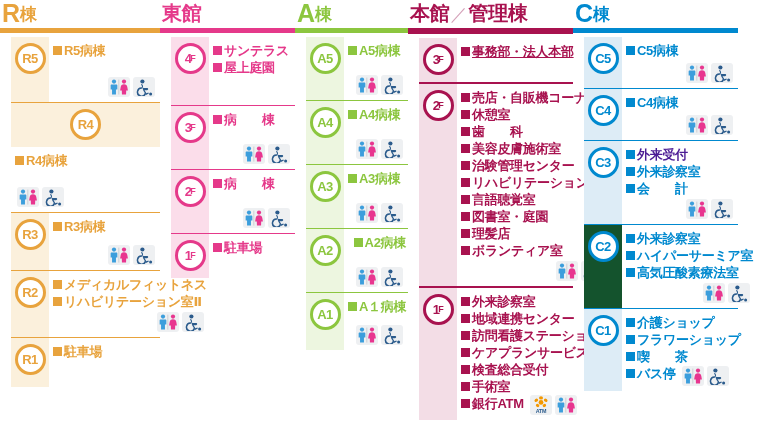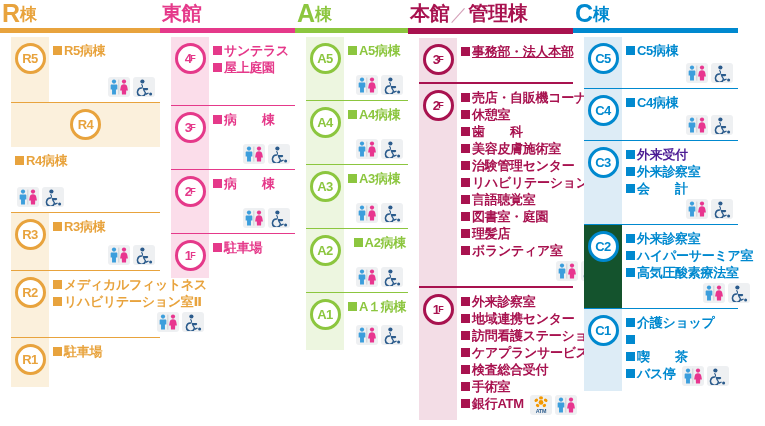--- a/index.html
+++ b/index.html
@@ -894,21 +894,21 @@
           </div>
         </div>
         <div class="floor-row" style="border-top-color: rgb(0, 137, 207);">
           <div class="badge-strip" style="background: rgb(221, 236, 246);">
             <div class="badge" style="border-color: rgb(0, 137, 207); color: rgb(0, 137, 207);">
               <span>C1</span>
             </div>
           </div>
           <div class="entries">
             <div class="entry" style="color: rgb(0, 137, 207);"><span class="sq" style="background: rgb(0, 137, 207);"></span><span>介護ショップ</span></div>
-            <div class="entry" style="color: rgb(0, 137, 207);"><span class="sq" style="background: rgb(0, 137, 207);"></span></div>
+            <div class="entry" style="color: rgb(0, 137, 207);"><span class="sq" style="background: rgb(0, 137, 207);"></span><span>フラワーショップ</span></div>
             <div class="entry" style="color: rgb(0, 137, 207);"><span class="sq" style="background: rgb(0, 137, 207);"></span><span>喫　　茶</span></div>
             <div class="entry" style="color: rgb(0, 137, 207);"><span class="sq" style="background: rgb(0, 137, 207);"></span><span>バス停</span><span class="icons inline">
                 <span class="ic">
                   <svg width="20" height="16" viewBox="0 0 20 16">
                     <g fill="#3C9EDC">
                       <circle cx="5" cy="2.6" r="2.1"></circle>
                       <path d="M2.6 5.4h4.8c.55 0 .95.45.95 1v4.1h-1.4V15.6H3.05V10.5H1.65V6.4c0-.55.4-1 .95-1z"></path>
                     </g>
                     <rect x="9.4" y="0.6" width="0.9" height="15" fill="#c9ccd0"></rect>
                     <g fill="#E8368F">

